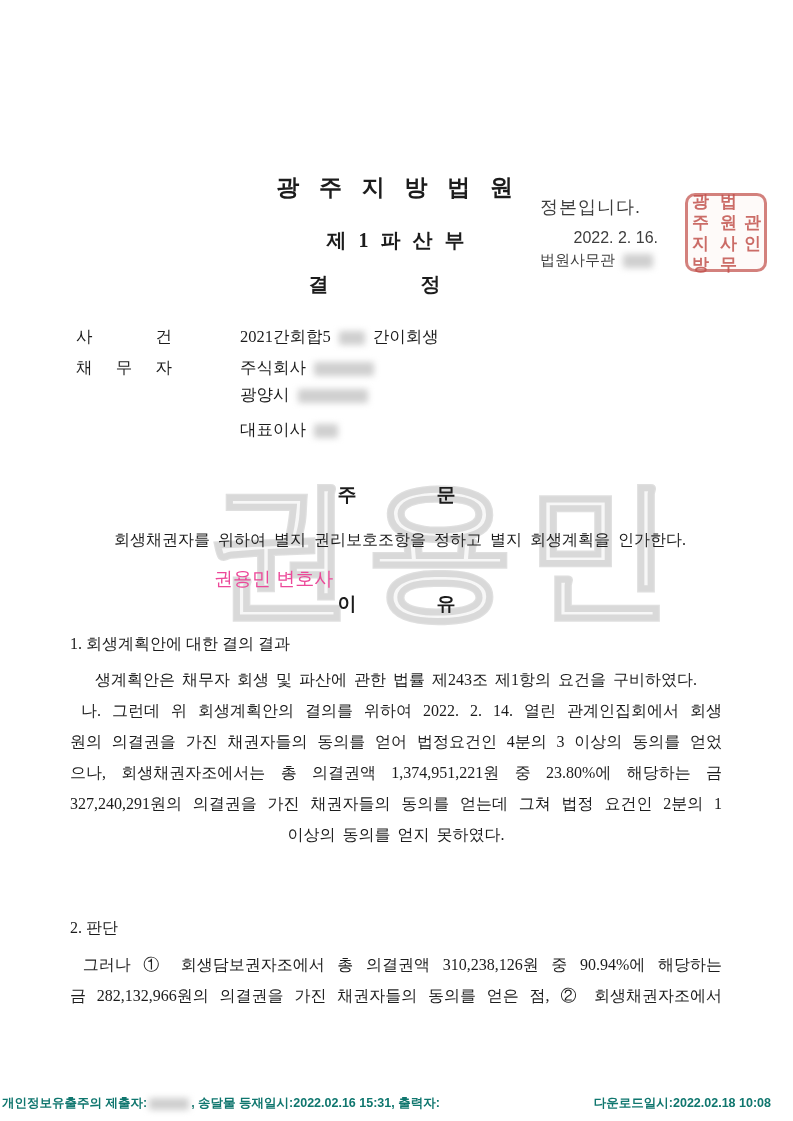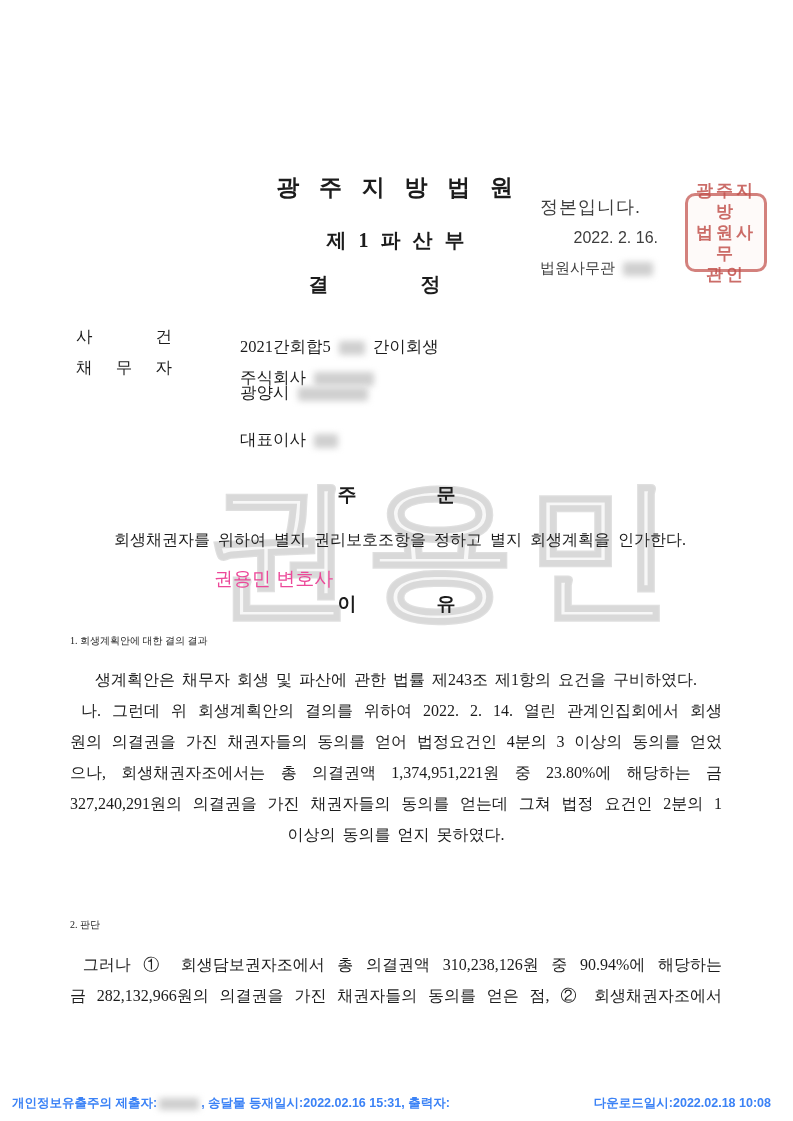--- a/index.html
+++ b/index.html
@@ -45,43 +45,43 @@
   .duo{display:flex;justify-content:center;font-weight:700;}
   .doc-type{left:0;right:0;top:271px;font-size:20px;gap:92px;transform:translateX(-22px);}
   .head-jumun{left:0;right:0;top:482px;font-size:19px;gap:80px;}
   .head-iyu{left:0;right:0;top:591px;font-size:19px;gap:80px;}
 
   
   .cert{left:540px;top:195px;width:118px;
     font-family:"Liberation Sans","DejaVu Sans",sans-serif;color:#3d3d3d;}
   .cert .l1{font-size:18px;letter-spacing:1px;}
   .cert .l2{font-size:16px;text-align:right;margin-top:10px;}
-  .cert .l3{font-size:15px;margin-top:12px;white-space:nowrap;}
+  .cert .l3{font-size:15px;margin-top:4px;white-space:nowrap;}
   .seal{
     left:685px;top:193px;width:76px;height:73px;
     border:3px solid rgba(194,82,78,0.72);
     border-radius:10px;
     background:rgba(230,150,145,0.05);
-    display:flex;flex-direction:column;align-items:center;justify-content:center;
+    display:flex;flex-direction:row;align-items:center;justify-content:center;
     color:rgba(194,82,78,0.85);
     font-weight:700;font-size:17px;line-height:21px;letter-spacing:3px;
     text-align:center;
   }
 
   
   .case-row{left:76px;width:650px;height:24px;font-size:16.5px;}
   .clabel{display:inline-block;width:96px;text-align:justify;text-align-last:justify;}
-  .cvalue{position:absolute;left:164px;top:0;white-space:nowrap;margin-top:10px;}
+  .cvalue{position:absolute;left:164px;top:0;white-space:nowrap;}
 
   
   .pline,.jline{white-space:pre-wrap;font-size:16px;line-height:31px;height:31px;text-align:center;}
   .jline{text-align:justify;text-align-last:justify;}
   .pline{word-spacing:3px;}
   .order-text{left:70px;top:524px;width:652px;}
-  .sec-title{left:70px;width:652px;font-size:10px;}
+  .sec-title{left:70px;width:652px;font-size:16px;}
   .para{left:70px;width:652px;}
 
   
   .wm{
     font-family:"Liberation Sans","DejaVu Sans",sans-serif;
     color:#ec4899;font-size:19px;white-space:nowrap;
   }
   .wm-name{left:214px;top:566px;}
   .wm-cert1{left:168px;top:604px;}
   .wm-cert2{left:196px;top:647px;}
@@ -93,24 +93,24 @@
     filter:blur(3px);
     border-radius:2px;
     vertical-align:middle;
     height:14px;width:30px;
     margin:0 8px;
   }
 
   
   .footer{
     left:0;right:0;top:1095px;
-    padding:0 22px 0 12px;
+    padding:0 22px 0 2px;
     display:flex;justify-content:space-between;align-items:center;
     font-family:"Liberation Sans","DejaVu Sans",sans-serif;
-    font-weight:700;font-size:12.5px;color:#3b82f6;
+    font-weight:700;font-size:12.5px;color:#0f766e;
     white-space:nowrap;
   }
   .footer .left{display:flex;align-items:center;}
   .footer .redact{height:12px;width:40px;margin:0 2px;}
 </style>
 </head>
 <body>
 
 <div class="page">
 
@@ -140,21 +140,21 @@
     </div>
 
     <div class="abs case-row" style="top:326px">
       <span class="clabel">사 건</span>
       <span class="cvalue"><span>2021간회합5</span><span class="redact" style="width:26px"></span><span>간이회생</span></span>
     </div>
     <div class="abs case-row" style="top:357px">
       <span class="clabel">채 무 자</span>
       <span class="cvalue"><span>주식회사</span><span class="redact" style="width:60px"></span></span>
     </div>
-    <div class="abs case-row" style="top:372px">
+    <div class="abs case-row" style="top:384px">
       <span class="cvalue"><span>광양시</span><span class="redact" style="width:70px"></span></span>
     </div>
     <div class="abs case-row" style="top:419px">
       <span class="cvalue"><span>대표이사</span><span class="redact" style="width:24px"></span></span>
     </div>
 
     <div class="abs duo head-jumun">
       <span>주</span>
       <span>문</span>
     </div>

